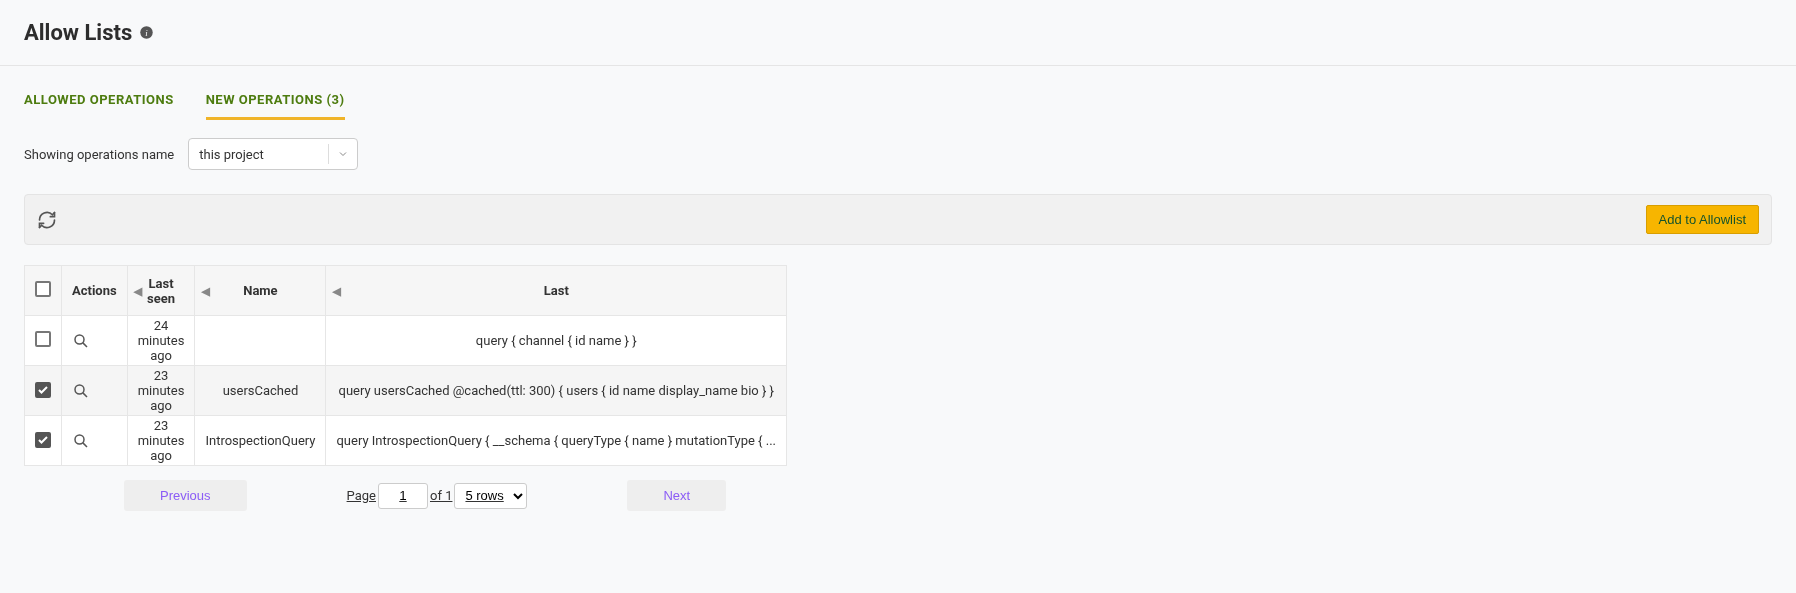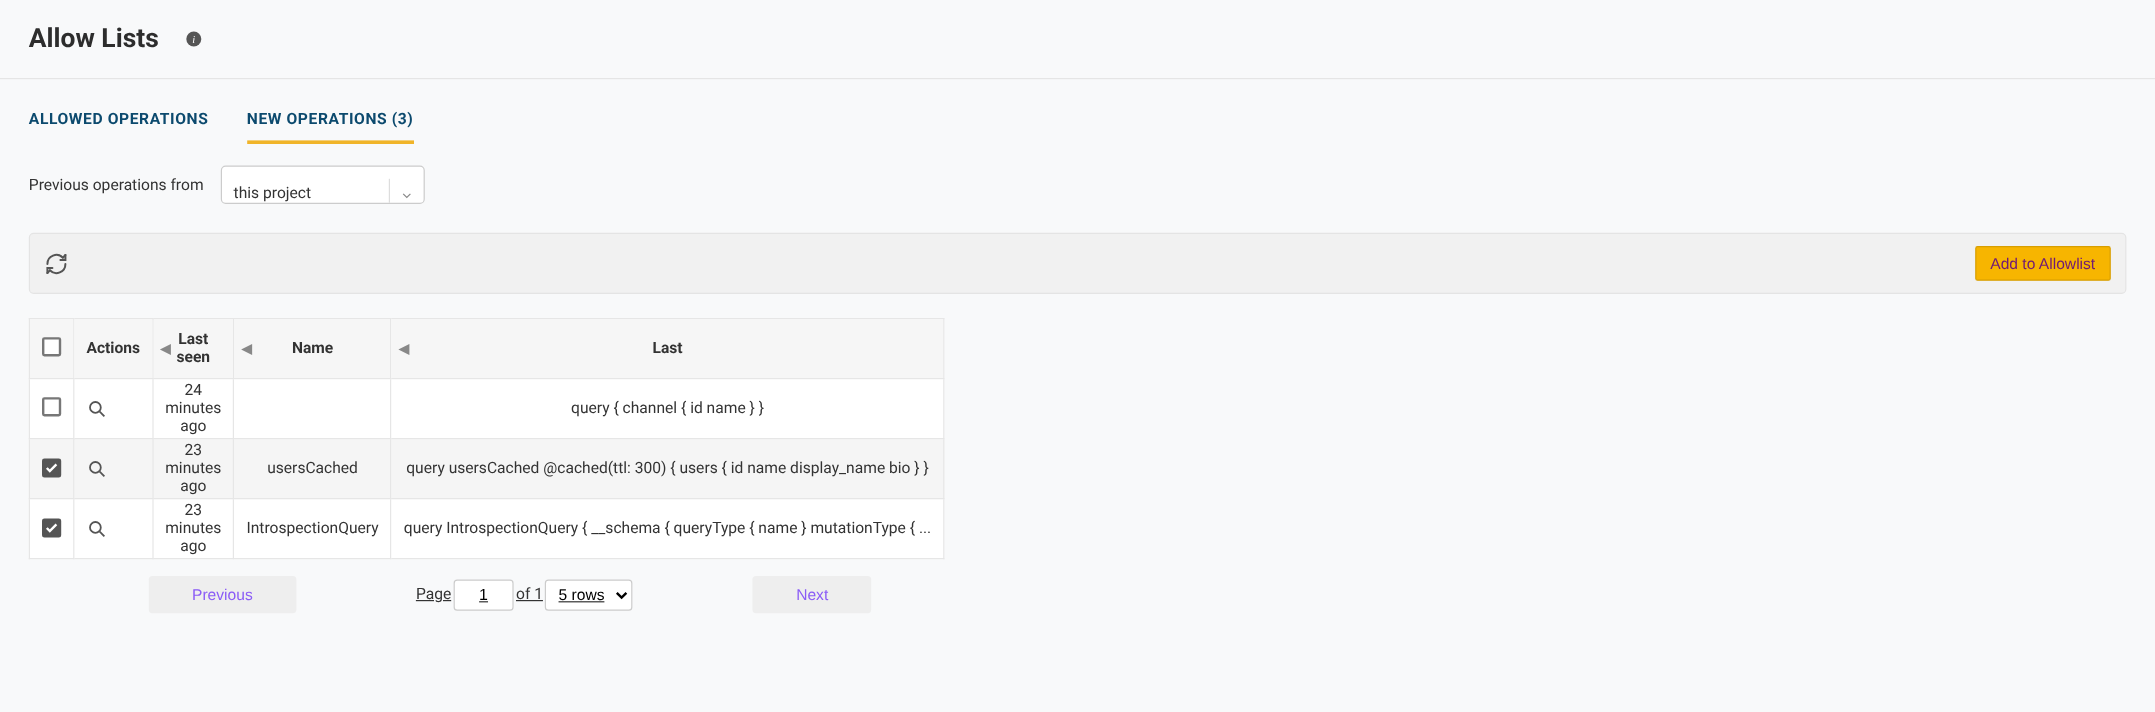--- a/index.html
+++ b/index.html
@@ -9,21 +9,21 @@
     color: #333;
     font-size: 14px;
     width: 1796px;
   }
   .container {
     padding: 20px 24px;
   }
   .header {
     display: flex;
     align-items: center;
-    gap: 21px;
+    gap: 6px;
     padding-bottom: 20px;
     border-bottom: 1px solid #e5e5e5;
     margin: 0 -24px 20px -24px;
     padding-left: 24px;
     padding-right: 24px;
   }
   .header h1 {
     font-size: 22px;
     font-weight: 700;
     color: #2d2d2d;
@@ -35,39 +35,39 @@
   }
   .tabs {
     display: flex;
     gap: 32px;
     margin-bottom: 18px;
   }
   .tab {
     font-size: 13px;
     font-weight: 700;
     letter-spacing: 0.5px;
-    color: #0c4a6e;
+    color: #4d7c0f;
     padding: 6px 0 10px 0;
     cursor: pointer;
     border-bottom: 3px solid transparent;
   }
   .tab.active {
     border-bottom: 3px solid #f0b429;
     text-align: center;
   }
   .filter-row {
     display: flex;
     align-items: center;
     gap: 14px;
     margin-bottom: 24px;
     font-size: 13px;
   }
   .select-wrap {
     display: flex;
-    align-items: flex-end;
+    align-items: center;
     border: 1px solid #ccc;
     border-radius: 4px;
     background: #fff;
     height: 32px;
     min-width: 170px;
   }
   .select-value {
     flex: 1;
     padding: 0 10px;
     font-size: 13px;
@@ -94,21 +94,21 @@
     cursor: pointer;
   }
   .btn-add {
     background: #f7b500;
     border: 1px solid #d89e00;
     border-radius: 2px;
     padding: 6px 12px;
     font-size: 13px;
     font-weight: 500;
     cursor: pointer;
-    color: #701a75;
+    color: #14532d;
   }
   .table-wrap {
     width: 688px;
   }
   table {
     border-collapse: collapse;
     width: 100%;
     background: #fff;
   }
   th, td {
@@ -226,21 +226,21 @@
         </svg>
     </span>
   </div>
 
   <div class="tabs">
     <div class="tab">ALLOWED OPERATIONS</div>
     <div class="tab active">NEW OPERATIONS (3)</div>
   </div>
 
   <div class="filter-row">
-    <span>Previous operations from</span>
+    <span>Showing operations name</span>
     <div class="select-wrap">
       <span class="select-value">this project</span>
       <span class="select-divider"></span>
       <span class="select-caret">
         <svg width="12" height="12" viewBox="0 0 24 24" fill="none" stroke="currentColor" stroke-width="2">
             <polyline points="6 9 12 15 18 9"></polyline>
           </svg>
       </span>
     </div>
   </div>

